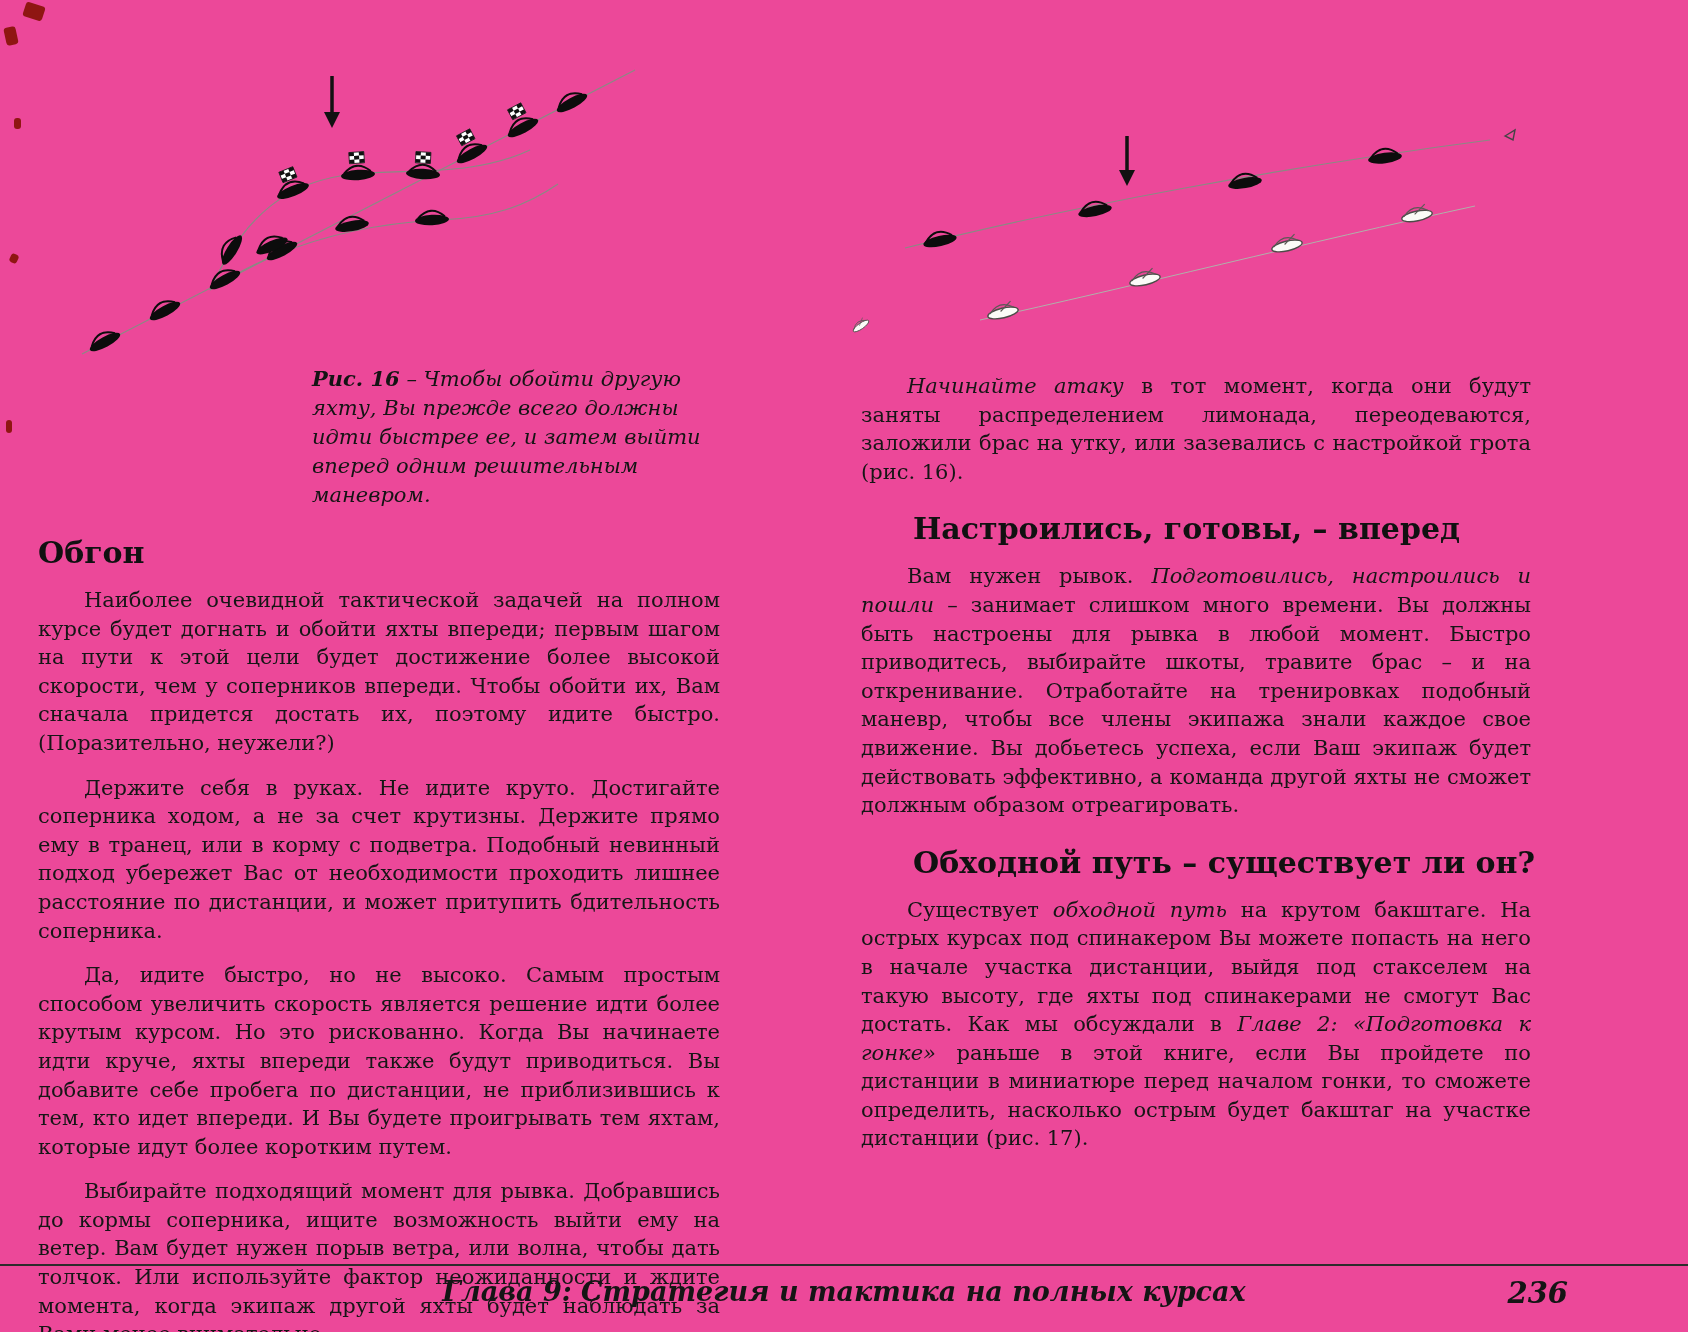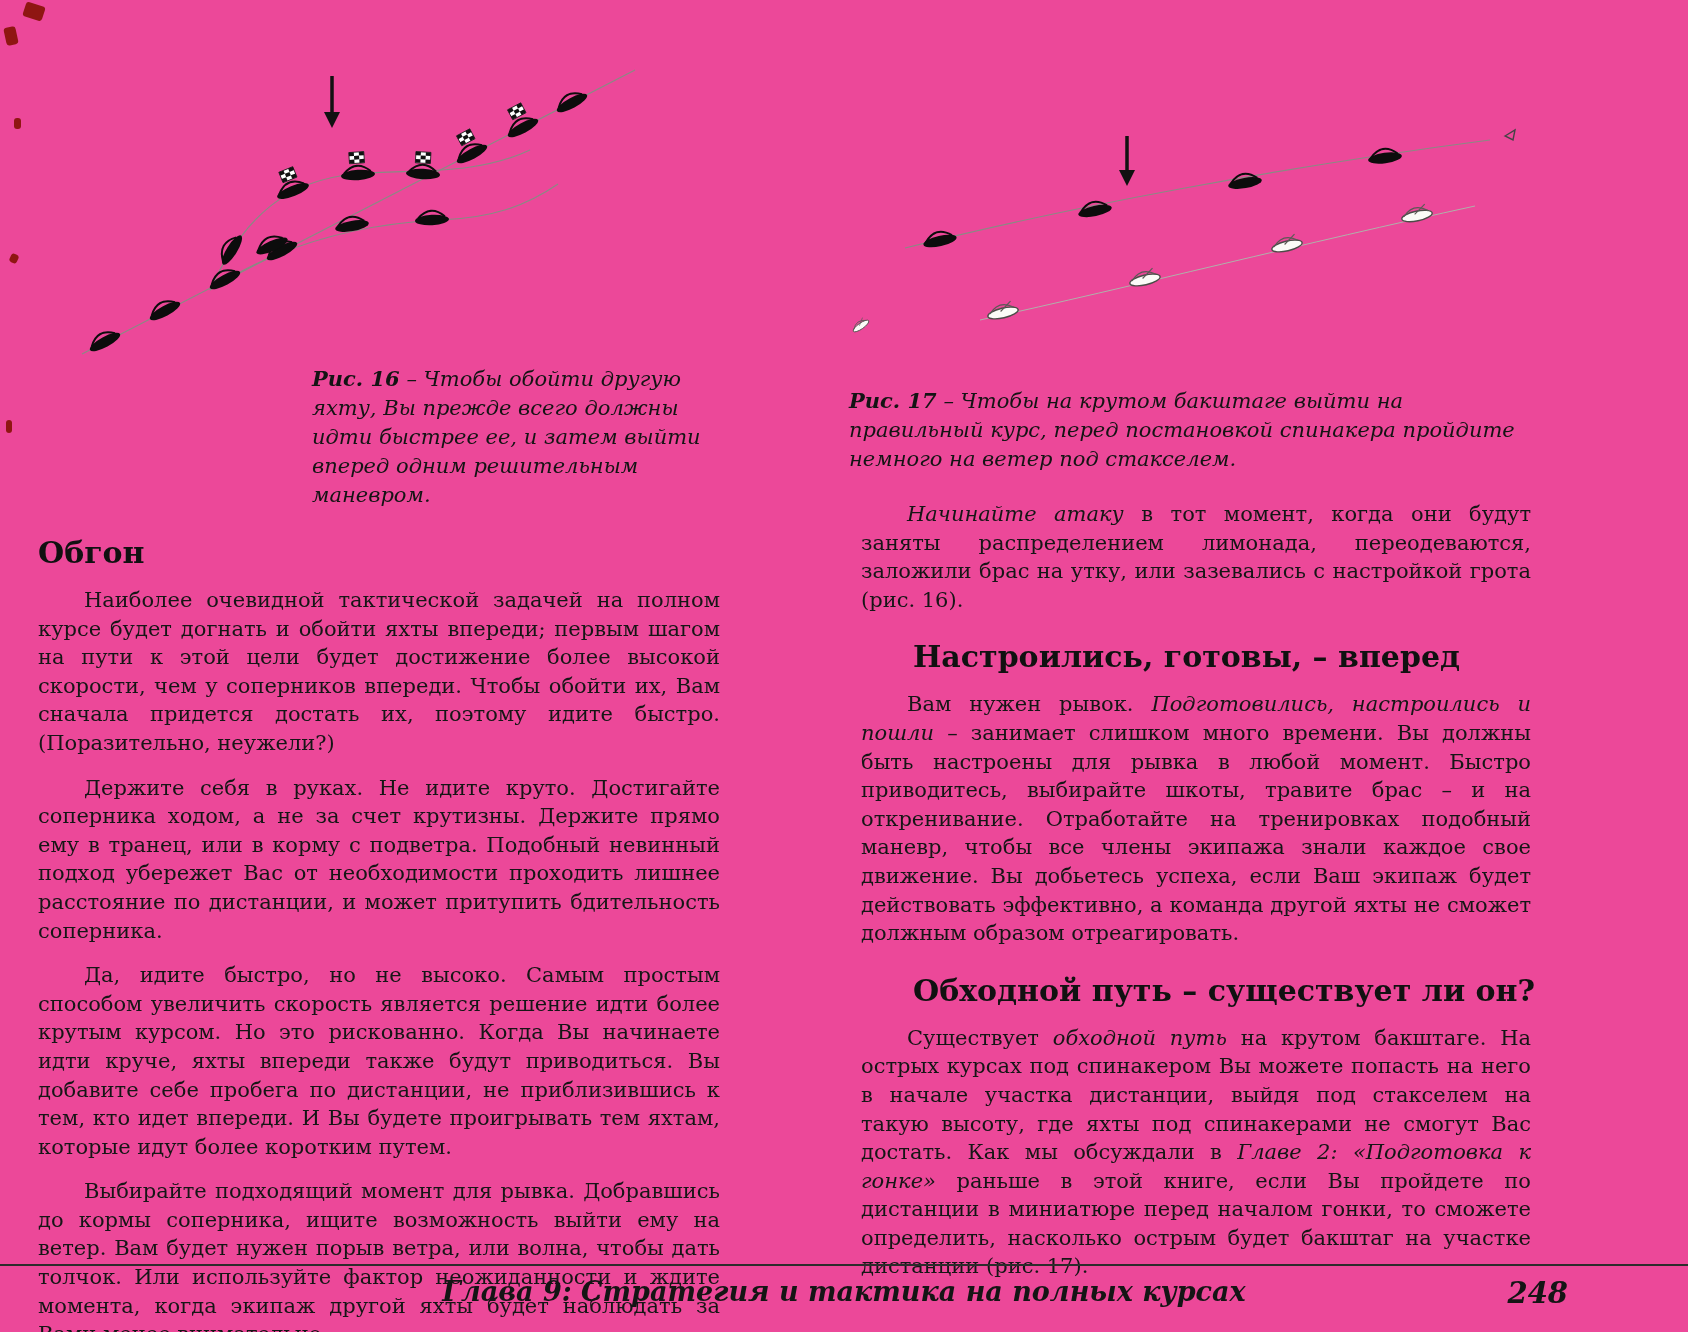--- a/index.html
+++ b/index.html
@@ -194,24 +194,20 @@
 
         <path d="M135,212 C290,178 460,135 630,98" fill="none" stroke="#b0b0aa" stroke-width="1"></path>
         <use href="#wboat" transform="translate(158,205) rotate(-13)"></use>
         <use href="#wboat" transform="translate(300,172) rotate(-13)"></use>
         <use href="#wboat" transform="translate(442,138) rotate(-13)"></use>
         <use href="#wboat" transform="translate(572,108) rotate(-12)"></use>
 
         <use href="#wboat" transform="translate(16,218) rotate(-35) scale(0.6)"></use>
       </svg>
 
-      <figcaption class="cap17">
-        <em class="cap-label">Рис. 17</em>
-        <em>– Чтобы на крутом бакштаге выйти на правильный курс, перед постановкой спинакера пройдите немного на ветер под стакселем.</em>
-      </figcaption>
     </figure>
 
     <div class="body-text" style="margin-top:26px;">
       <p><em>Начинайте атаку</em><span> в тот момент, когда они будут заняты распределением лимонада, переодеваются, заложили брас на утку, или зазевались с настройкой грота (рис. 16).</span></p>
     </div>
 
     <h2 class="indented-heading">Настроились, готовы, – вперед</h2>
 
     <div class="body-text">
       <p><span>Вам нужен рывок. </span><em>Подготовились, настроились и пошли</em><span> – занимает слишком много времени. Вы должны быть настроены для рывка в любой момент. Быстро приводитесь, выбирайте шкоты, травите брас – и на откренивание. Отработайте на тренировках подобный маневр, чтобы все члены экипажа знали каждое свое движение. Вы добьетесь успеха, если Ваш экипаж будет действовать эффективно, а команда другой яхты не сможет должным образом отреагировать.</span></p>
@@ -219,16 +215,16 @@
 
     <h2 class="indented-heading">Обходной путь – существует ли он?</h2>
 
     <div class="body-text">
       <p><span>Существует </span><em>обходной путь</em><span> на крутом бакштаге. На острых курсах под спинакером Вы можете попасть на него в начале участка дистанции, выйдя под стакселем на такую высоту, где яхты под спинакерами не смогут Вас достать. Как мы обсуждали в </span><em>Главе 2: «Подготовка к гонке»</em><span> раньше в этой книге, если Вы пройдете по дистанции в миниатюре перед началом гонки, то сможете определить, насколько острым будет бакштаг на участке дистанции (рис. 17).</span></p>
     </div>
   </div>
 
   <div class="footer">
     <div class="footer-chapter">Глава 9: Стратегия и тактика на полных курсах</div>
-    <div class="footer-page">248</div>
+    <div class="footer-page">236</div>
   </div>
 
 </div>
 
 </body></html>

